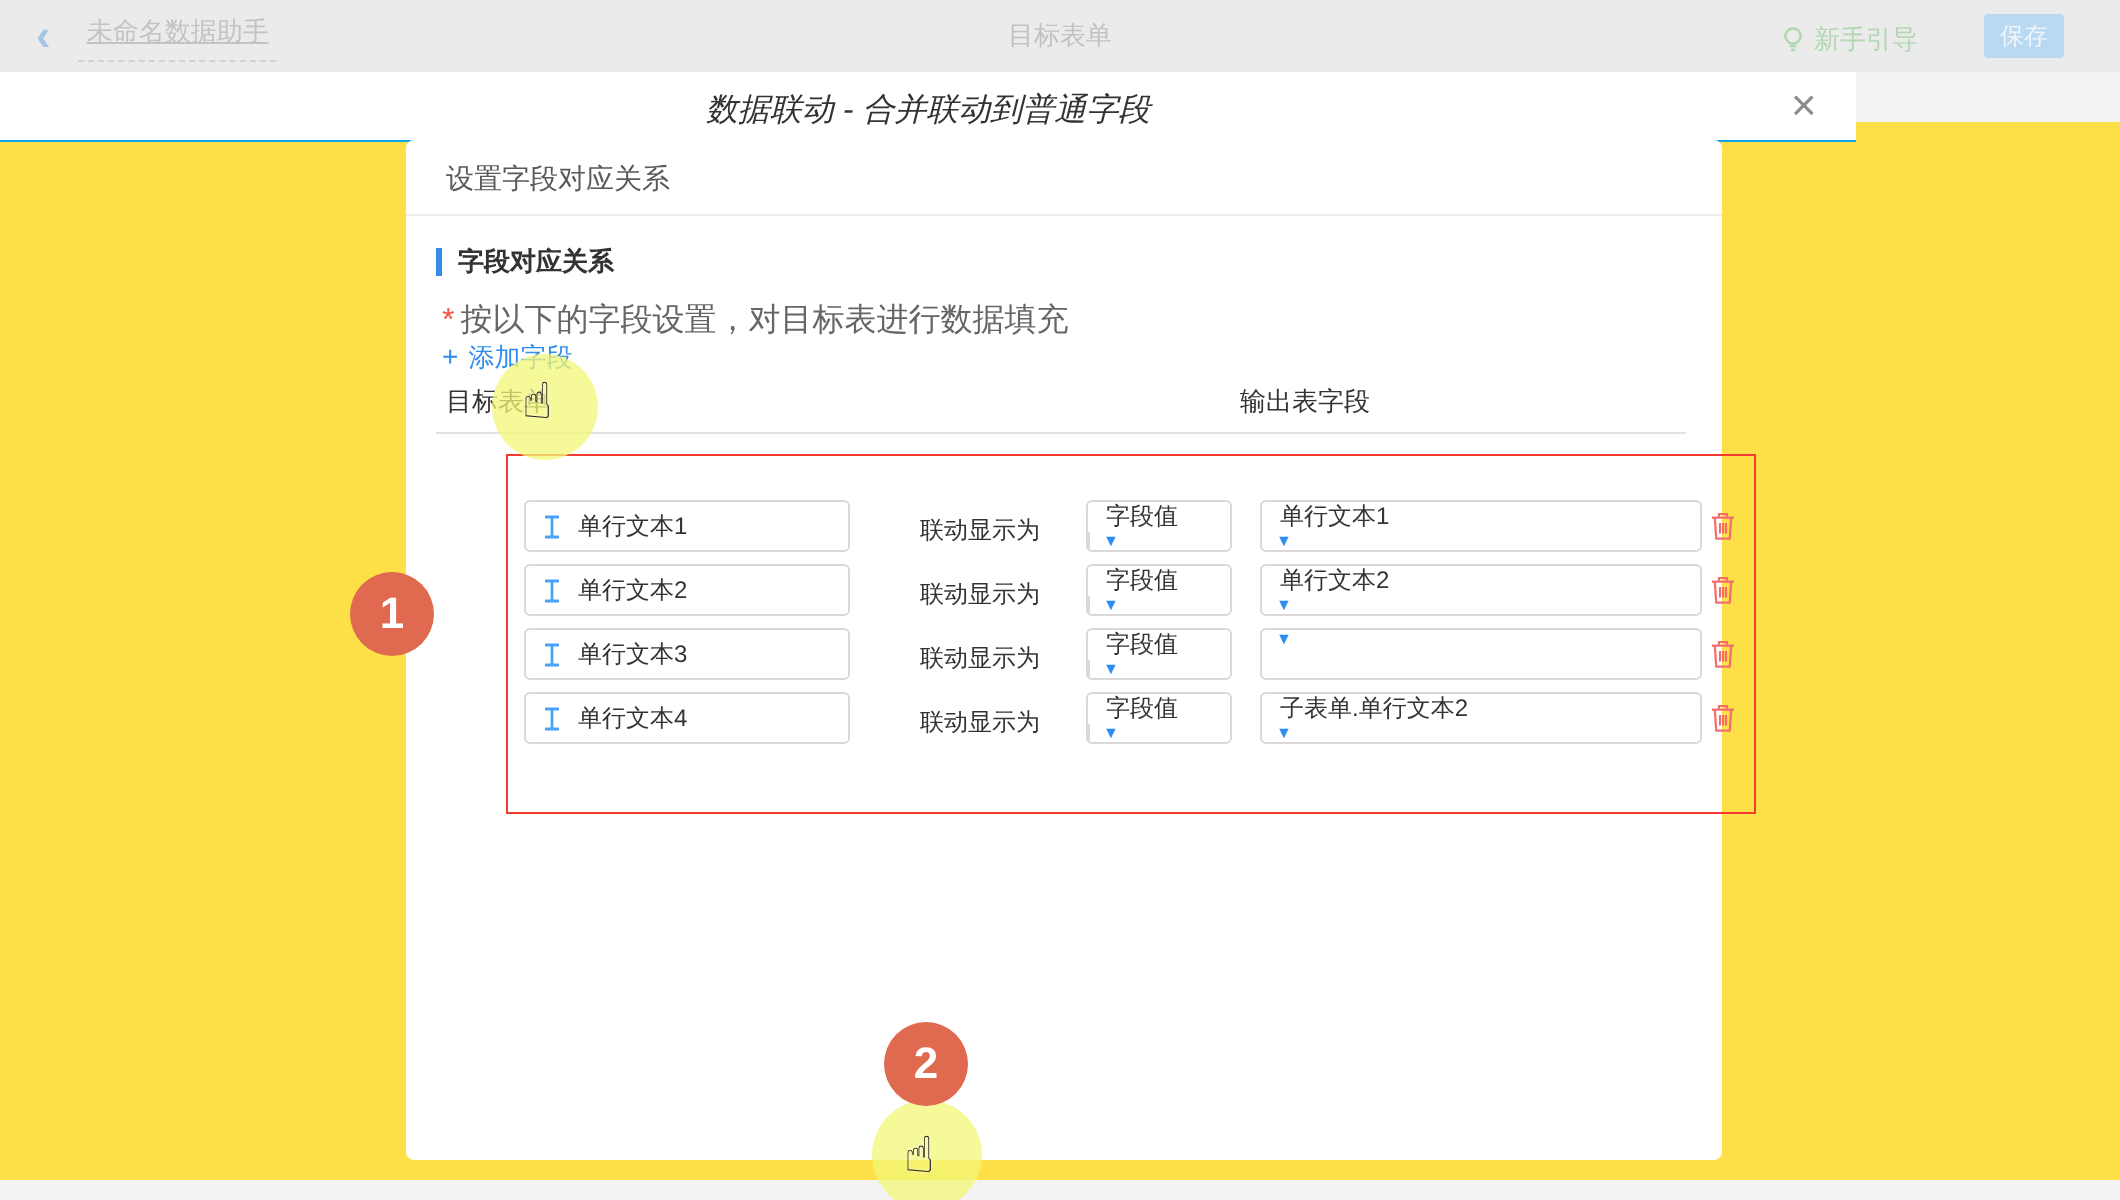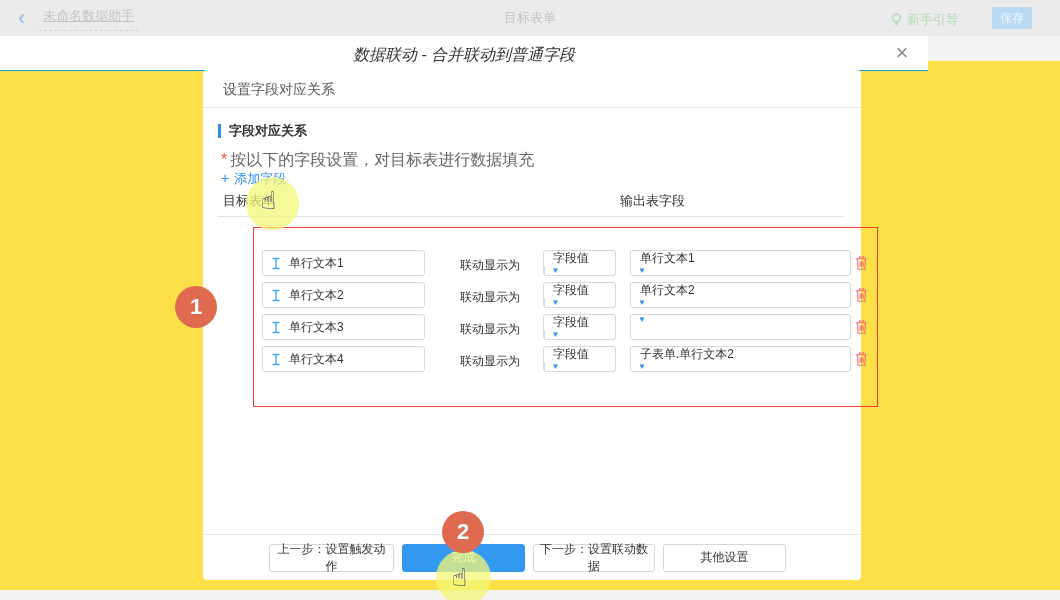--- a/index.html
+++ b/index.html
@@ -252,26 +252,20 @@
         </div>
         <span class="trash-btn">
           <svg width="15" height="16" viewBox="0 0 15 16">
               <path d="M2 3.8h11M5.5 3.8V2h4v1.8M3.4 3.8l.7 10.5h6.8l.7-10.5M6 6.5v5.3M7.5 6.5v5.3M9 6.5v5.3" stroke="#f56c6c" stroke-width="1.1" fill="none"></path>
             </svg>
         </span>
       </div>
 
     </div>
 
-    <div class="panel-footer">
-      <button class="fbtn fbtn-prev">上一步：设置触发动作</button>
-      <button class="fbtn fbtn-finish">完成</button>
-      <button class="fbtn fbtn-next">下一步：设置联动数据</button>
-      <button class="fbtn fbtn-other">其他设置</button>
-    </div>
   </div>
 </div>
 
 <div class="spotlight spot-a"></div>
 <div class="spotlight spot-b"></div>
 <div class="step-badge badge-1">1</div>
 <div class="step-badge badge-2">2</div>
 <div class="hand-cursor cursor-a">☝</div>
 <div class="hand-cursor cursor-b">☝</div>
 

